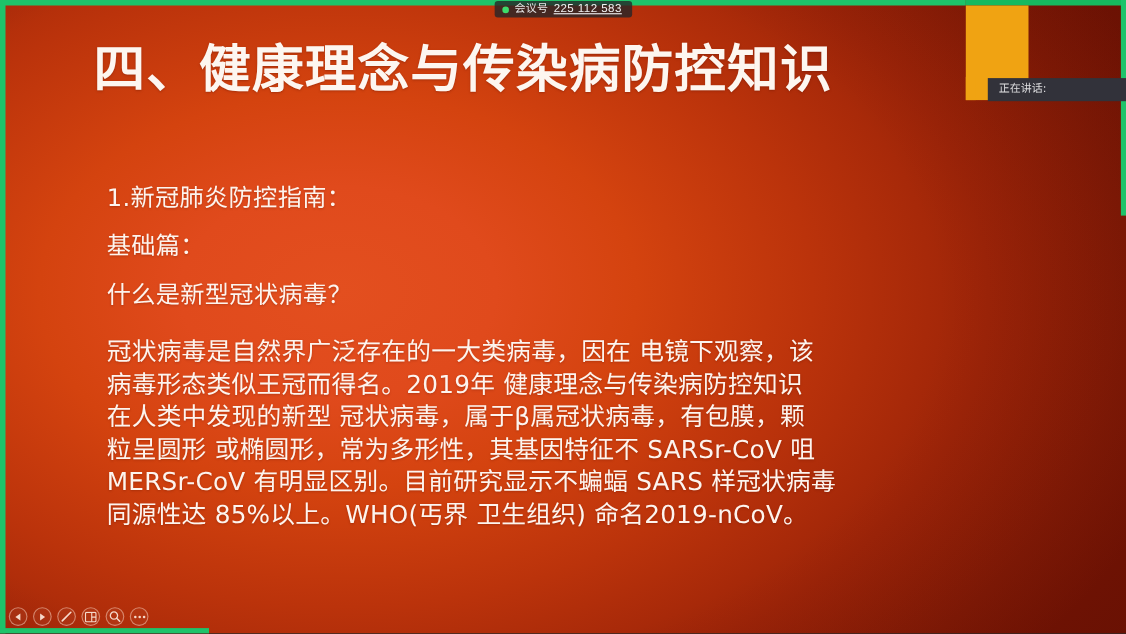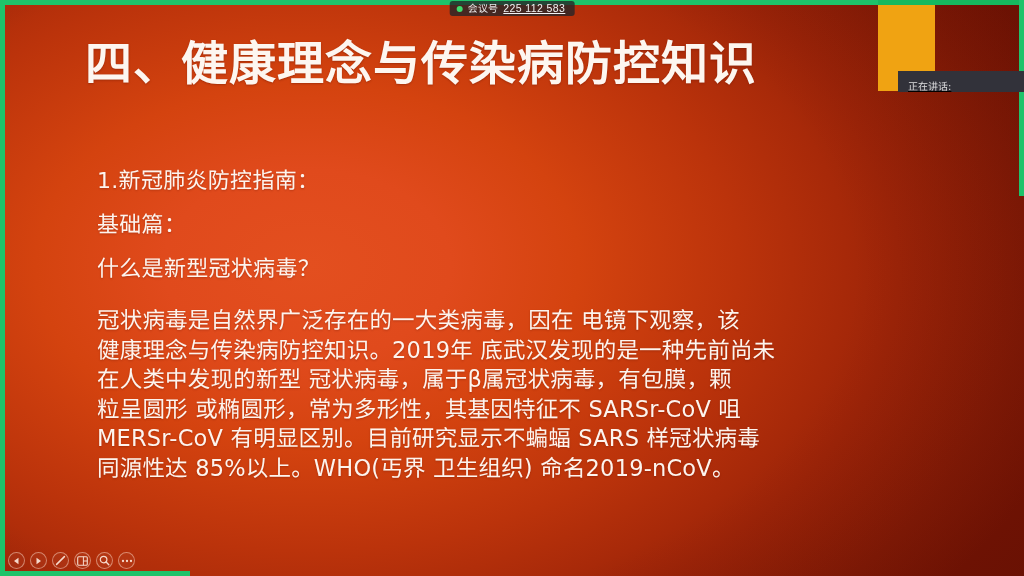--- a/index.html
+++ b/index.html
@@ -123,23 +123,22 @@
   }
   
   #speaking-tooltip {
     position: absolute;
     left: 898px;
     top: 71px;
     width: 126px;
     height: 21px;
     background: #32323a;
     display: flex;
-    align-items: flex-end;
+    align-items: center;
     z-index: 46;
-    text-decoration: underline;
   }
   #speaking-tooltip-label {
     color: #dcdcde;
     font-size: 10px;
     line-height: 1;
     padding-left: 10px;
     white-space: nowrap;
     font-family: "DejaVu Sans", "Liberation Sans", sans-serif;
   }
 
@@ -254,21 +253,21 @@
 
   <div id="slide-title">四、健康理念与传染病防控知识</div>
 
   <div id="slide-body">
     <div class="body-heading">1.新冠肺炎防控指南：</div>
     <div class="body-heading">基础篇：</div>
     <div class="body-heading last">什么是新型冠状病毒？</div>
 
     <div id="paragraph-block">
       <div class="para-line">冠状病毒是自然界广泛存在的一大类病毒，因在 电镜下观察，该</div>
-      <div class="para-line">健康理念与传染病防控知识。2019年 底武汉发现的是一种先前尚未</div>
+      <div class="para-line">病毒形态类似王冠而得名。2019年 健康理念与传染病防控知识</div>
       <div class="para-line">在人类中发现的新型 冠状病毒，属于β属冠状病毒，有包膜，颗</div>
       <div class="para-line">粒呈圆形 或椭圆形，常为多形性，其基因特征不 SARSr-CoV 咀</div>
       <div class="para-line">MERSr-CoV 有明显区别。目前研究显示不蝙蝠 SARS 样冠状病毒</div>
       <div class="para-line">同源性达 85%以上。WHO(丐界 卫生组织)  命名2019-nCoV。</div>
     </div>
   </div>
 
   <div id="slide-toolbar">
 
     <div class="tb-btn">

